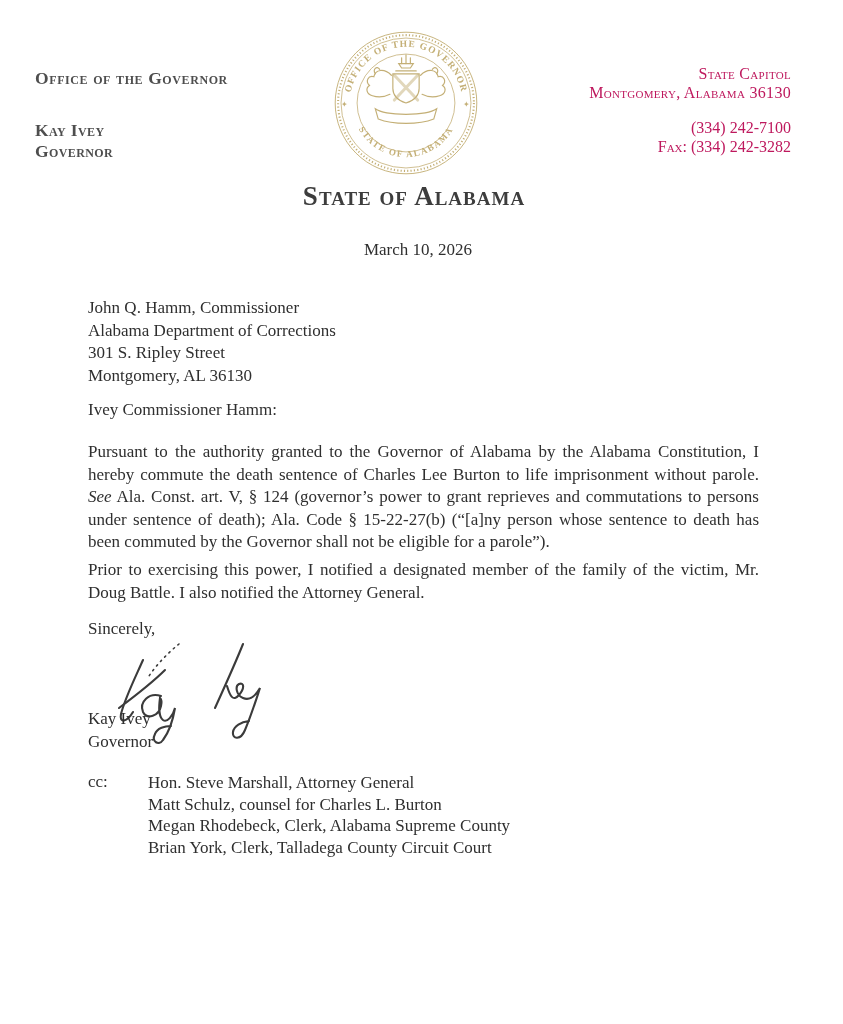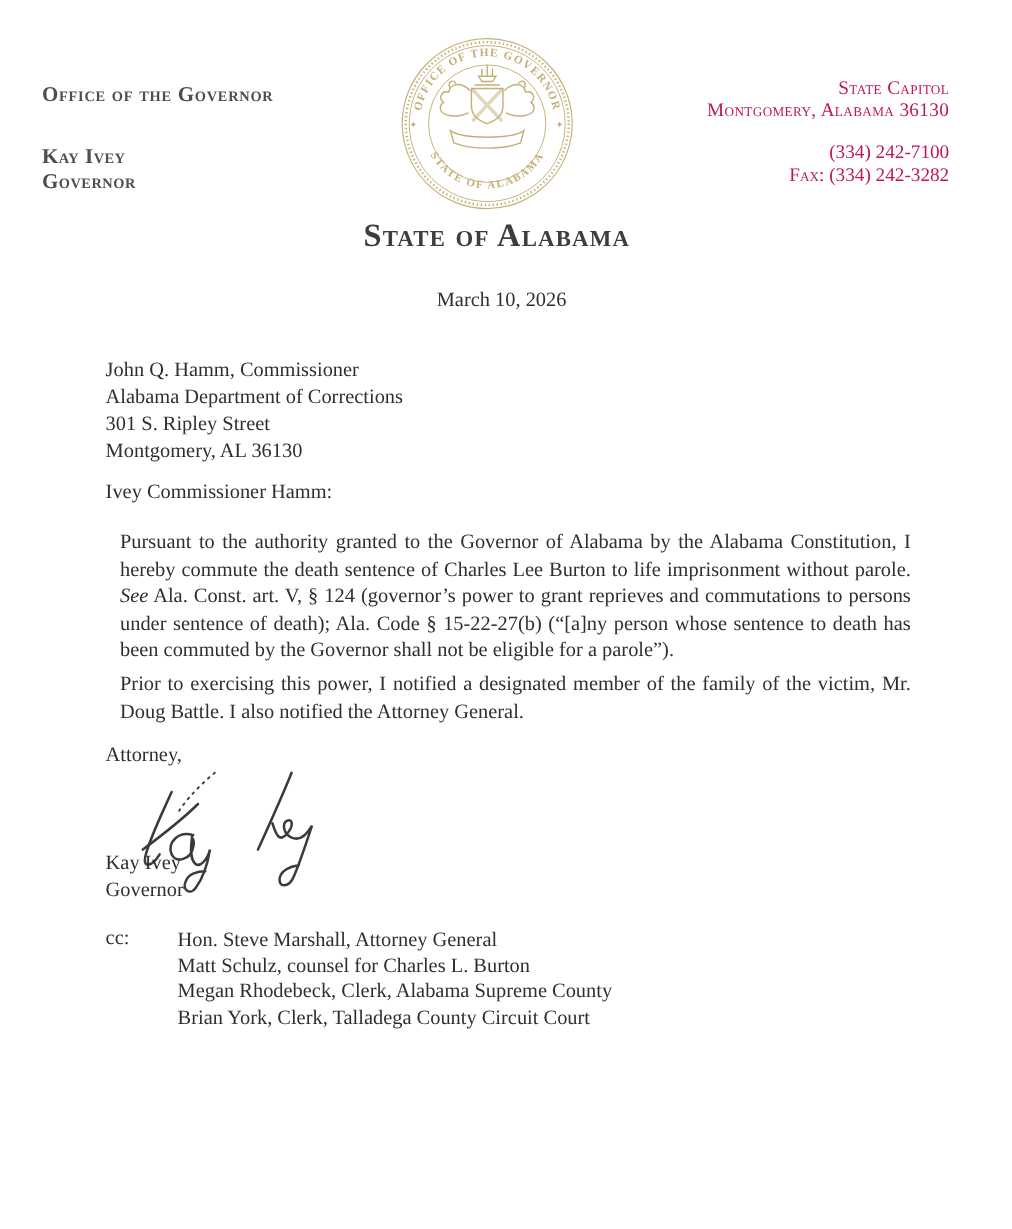--- a/index.html
+++ b/index.html
@@ -107,21 +107,20 @@
     top: 400px;
     font-size: 17px;
   }
   .para {
     position: absolute;
     left: 88px;
     right: 84px;
     font-size: 17px;
     line-height: 22.6px;
     text-align: justify;
-    margin-left: 12px;
   }
   .para-1 { top: 441px; }
   .para-2 { top: 559px; }
   .sincerely {
     position: absolute;
     left: 88px;
     top: 619px;
     font-size: 17px;
   }
 
@@ -222,21 +221,21 @@
     <div>301 S. Ripley Street</div>
     <div>Montgomery, AL 36130</div>
   </div>
 
   <div class="salutation">Ivey Commissioner Hamm:</div>
 
   <p class="para para-1"><span>Pursuant to the authority granted to the Governor of Alabama by the Alabama Constitution, I hereby commute the death sentence of Charles Lee Burton to life imprisonment without parole. </span><span class="italic">See</span><span> Ala. Const. art. V, § 124 (governor’s power to grant reprieves and commutations to persons under sentence of death); Ala. Code § 15-22-27(b) (“[a]ny person whose sentence to death has been commuted by the Governor shall not be eligible for a parole”).</span></p>
 
   <p class="para para-2">Prior to exercising this power, I notified a designated member of the family of the victim, Mr. Doug Battle. I also notified the Attorney General.</p>
 
-  <div class="sincerely">Attorney,</div>
+  <div class="sincerely">Sincerely,</div>
 
   <div class="signature">
     <svg viewBox="0 0 218 110" width="218" height="110">
       <g stroke="#3b3b3b" stroke-width="2.1" fill="none" stroke-linecap="round">
 
         <path d="M76,6 C66,14 54,26 46,38" stroke-dasharray="1.5,4.5" stroke-width="1.6"></path>
 
         <path d="M40,22 C32,40 22,60 18,76 C16,86 24,84 30,74"></path>
 
         <path d="M62,32 C48,46 32,58 16,70"></path>

